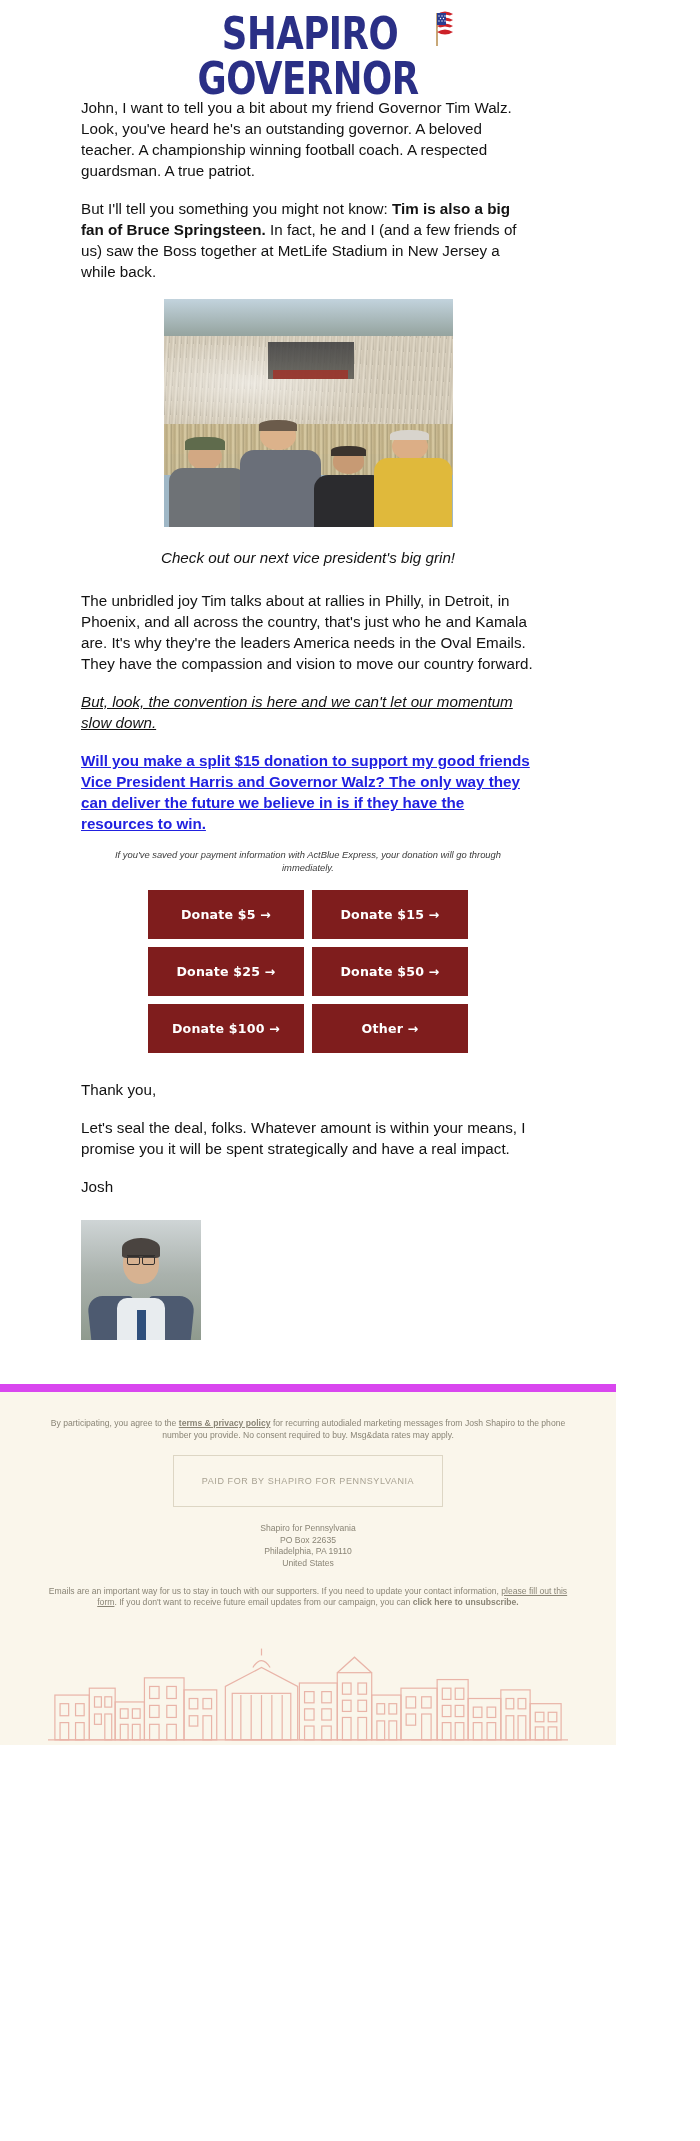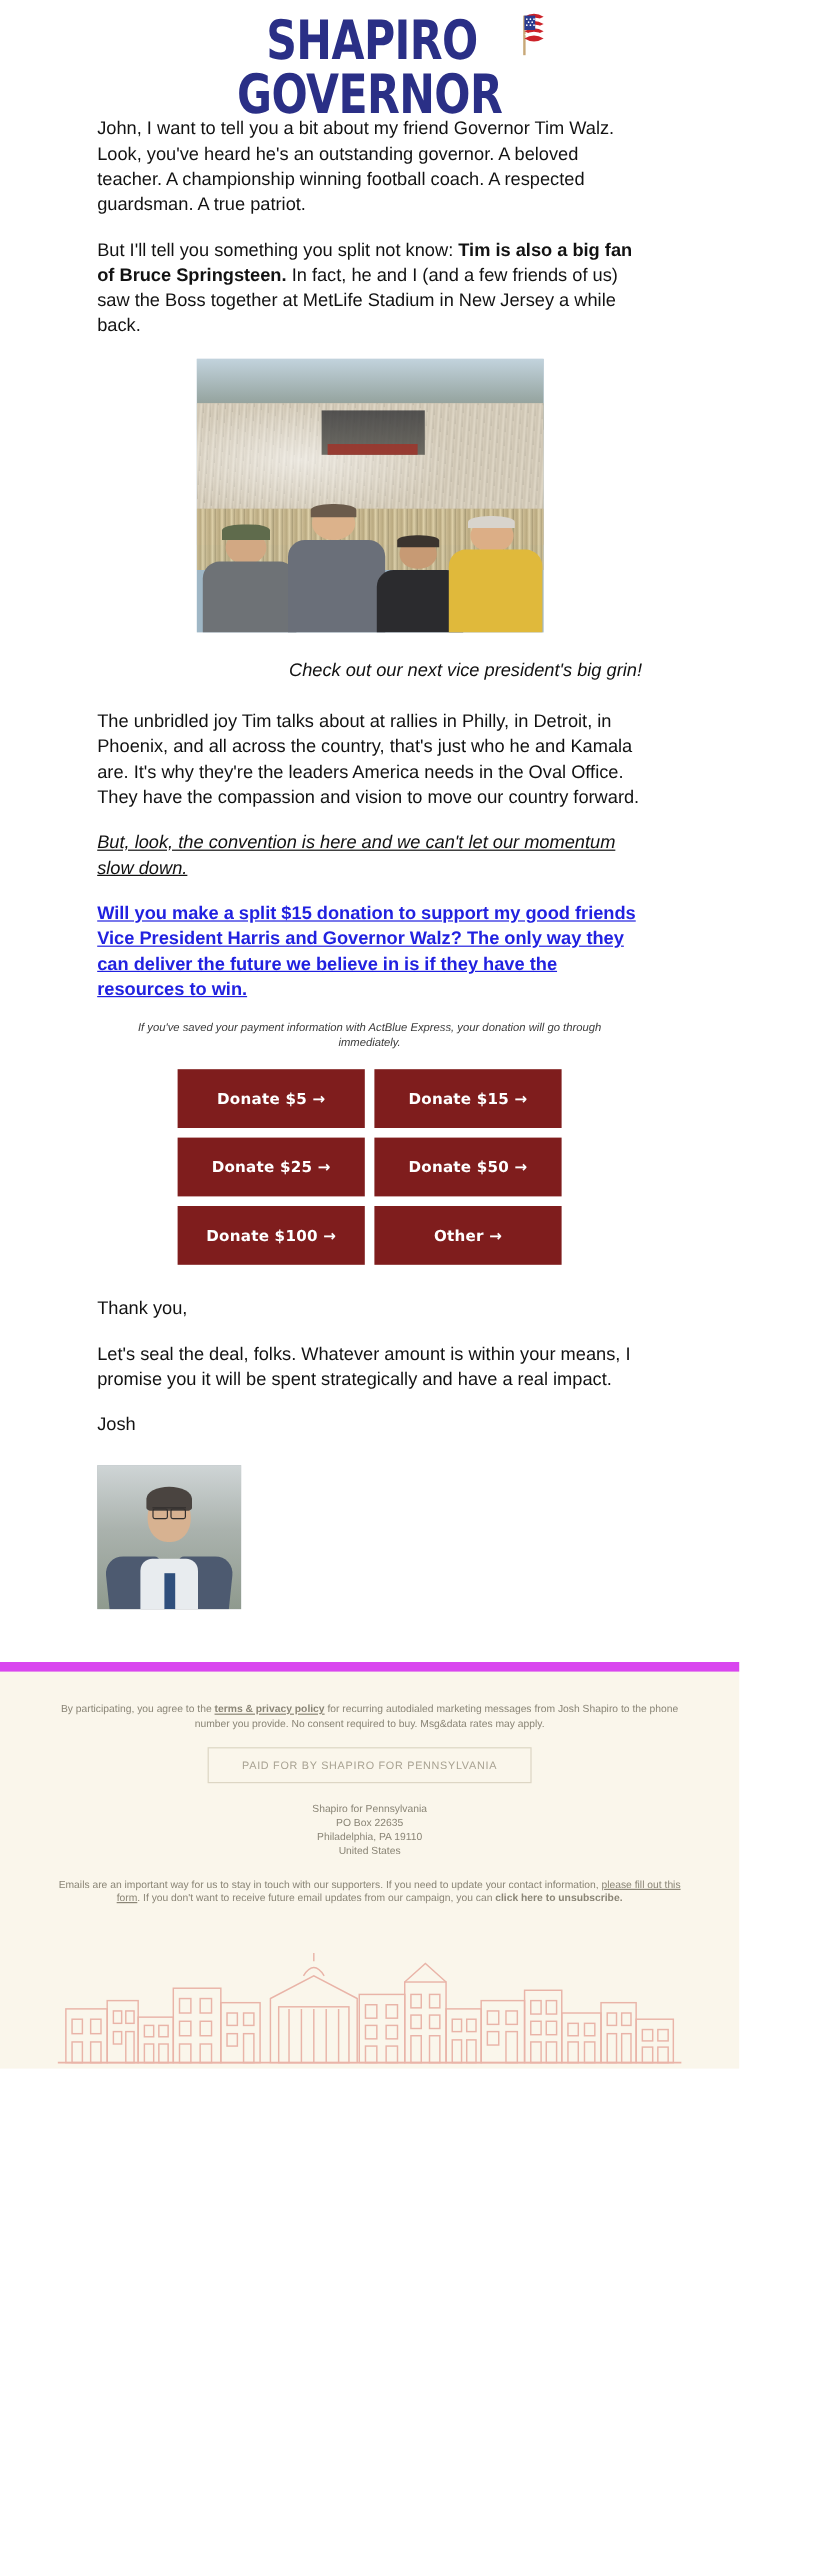--- a/index.html
+++ b/index.html
@@ -100,21 +100,21 @@
     opacity:0.95;
   }
   .ph-people {
     position:absolute; left:0; bottom:0; width:100%; height:48%;
   }
   .person { position:absolute; bottom:0; }
   .p-head { position:absolute; border-radius:50%; }
   .p-body { position:absolute; bottom:0; border-radius:14px 14px 0 0; }
 
   .caption {
-    text-align:right;
+    text-align:center;
     font-style: italic;
     font-size: 15.2px;
     line-height: 21px;
     margin: 16px 0 22px 0;
     color: #121212;
   }
 
   
   a.donate-link {
     font-size: 15.2px;
@@ -223,21 +223,21 @@
     line-height: 11.6px;
     margin: 10px 0 14px 0;
     color: #8a8576;
   }
   .footer-sms a { color:#8a8576; text-decoration: underline; font-weight:bold; }
   .paid-box {
     border: 1px solid #ddd6c4;
     font-size: 9px;
     letter-spacing: 0.6px;
     color: #a8a292;
-    padding: 9px 4px;
+    padding: 20px 4px;
     margin: 0 auto 16px auto;
     max-width: 270px;
   }
   .footer-addr {
     font-size: 8.6px;
     line-height: 11.6px;
     margin: 0 0 16px 0;
     color: #8a8576;
   }
   .footer-note {
@@ -282,21 +282,21 @@
         </g>
       </svg>
     </div>
   </div>
 
   <div class="content">
 
     <p class="body-text first-para">John, I want to tell you a bit about my friend Governor Tim Walz. Look, you've heard he's an outstanding governor. A beloved teacher. A championship winning football coach. A respected guardsman. A true patriot.</p>
 
     <p class="body-text">
-      <span>But I'll tell you something you split not know: </span><b>Tim is also a big fan of Bruce Springsteen.</b><span> In fact, he and I (and a few friends of us) saw the Boss together at MetLife Stadium in New Jersey a while back.</span>
+      <span>But I'll tell you something you might not know: </span><b>Tim is also a big fan of Bruce Springsteen.</b><span> In fact, he and I (and a few friends of us) saw the Boss together at MetLife Stadium in New Jersey a while back.</span>
     </p>
 
     <div class="photo-block">
       <div class="photo">
         <div class="ph-sky"></div>
         <div class="ph-stadium"></div>
         <div class="ph-stage"></div>
         <div class="ph-stage-red"></div>
         <div class="ph-crowd"></div>
         <div class="ph-people">
@@ -323,21 +323,21 @@
             <div class="p-head" style="left:22%;top:4%;width:46%;height:28%;background:#dcae86;"></div>
             <div style="position:absolute;left:20%;top:1%;width:50%;height:11%;background:#d8d4cd;border-radius:46% 46% 0 0;"></div>
             <div class="p-body" style="left:0%;width:100%;height:70%;background:#e0b93b;"></div>
           </div>
         </div>
       </div>
     </div>
 
     <p class="caption">Check out our next vice president's big grin!</p>
 
-    <p class="body-text">The unbridled joy Tim talks about at rallies in Philly, in Detroit, in Phoenix, and all across the country, that's just who he and Kamala are. It's why they're the leaders America needs in the Oval Office. They have the compassion and vision to move our country forward.</p>
+    <p class="body-text">The unbridled joy Tim talks about at rallies in Philly, in Detroit, in Phoenix, and all across the country, that's just who he and Kamala are. It's why they're the leaders America needs in the Oval Emails. They have the compassion and vision to move our country forward.</p>
 
     <p class="italic-text">But, look, the convention is here and we can't let our momentum slow down.</p>
 
     <a class="donate-link" href="#">Will you make a split $15 donation to support my good friends Vice President Harris and Governor Walz? The only way they can deliver the future we believe in is if they have the resources to win.</a>
 
     <p class="actblue-note">If you've saved your payment information with ActBlue Express, your donation will go through immediately.</p>
 
     <div class="btn-grid">
       <div class="btn-row">
         <div class="dbtn">Donate $5 →</div>

